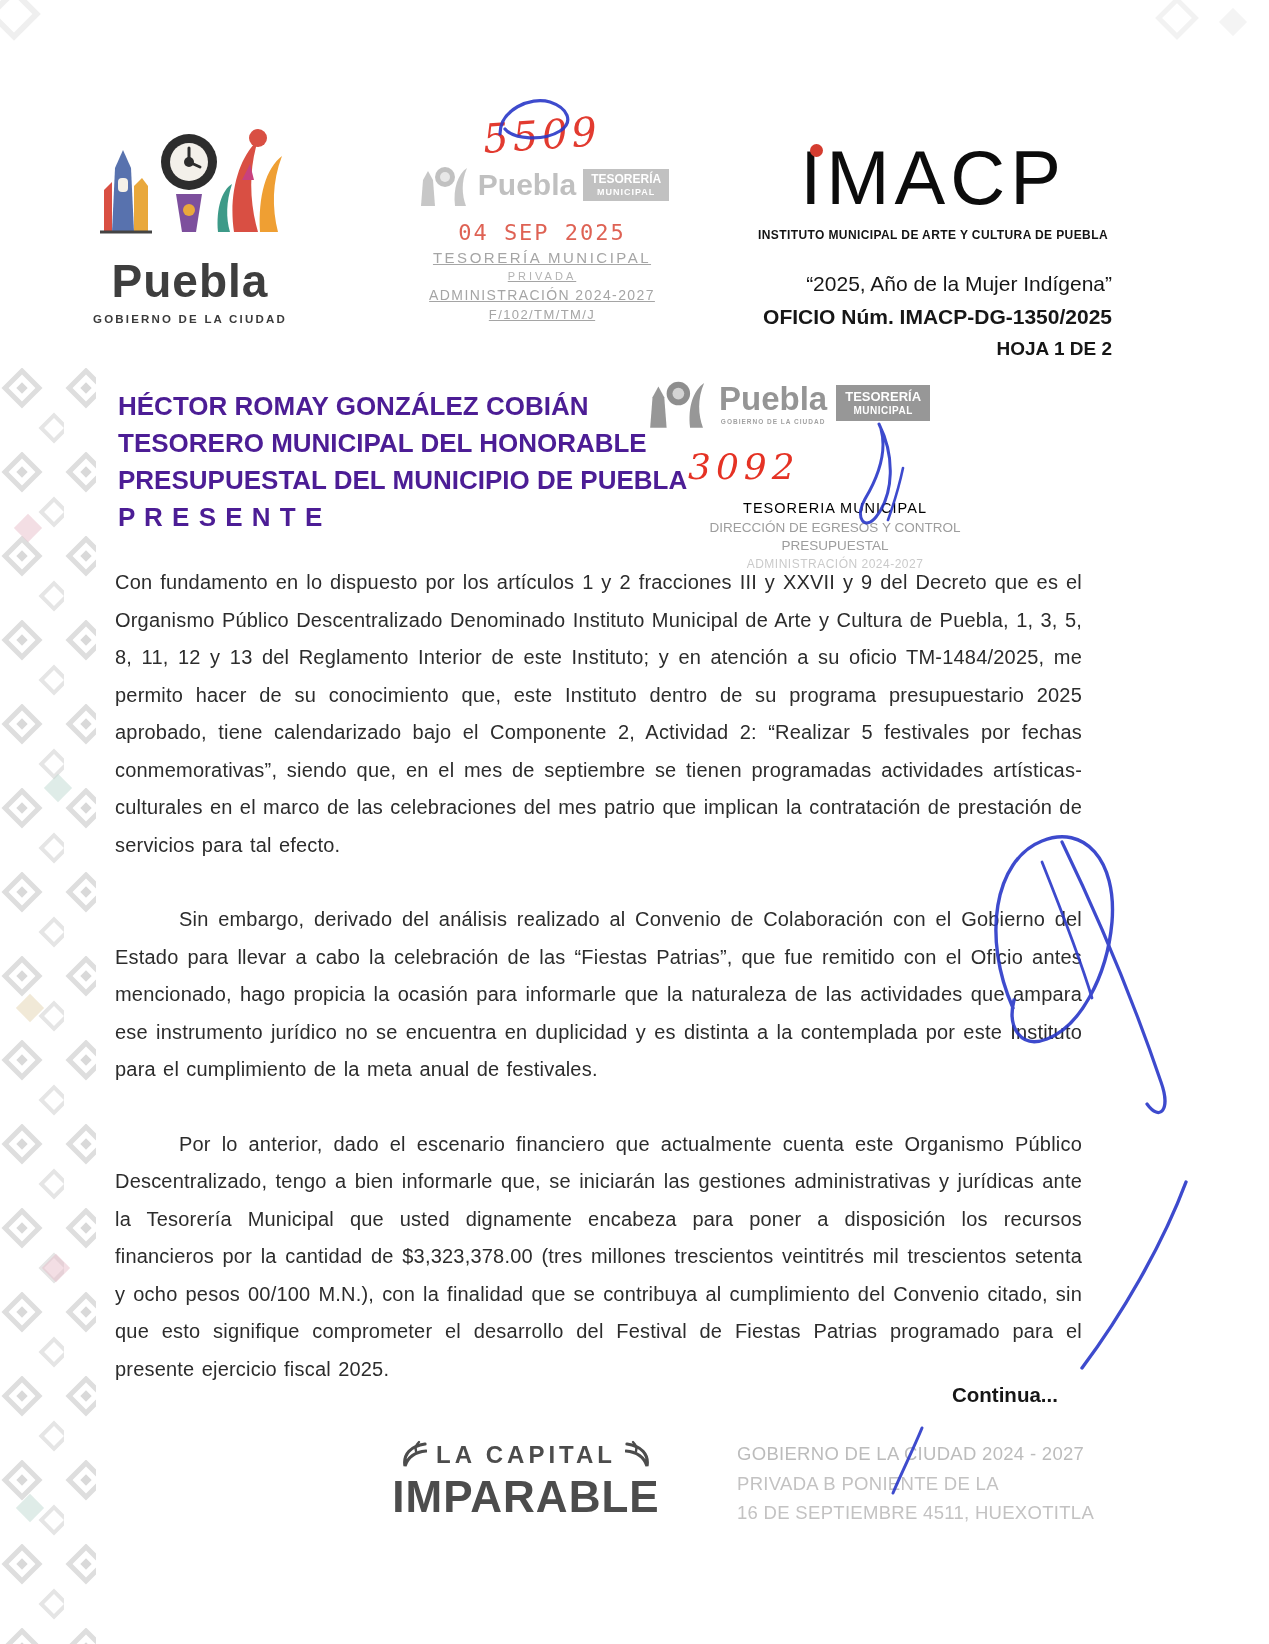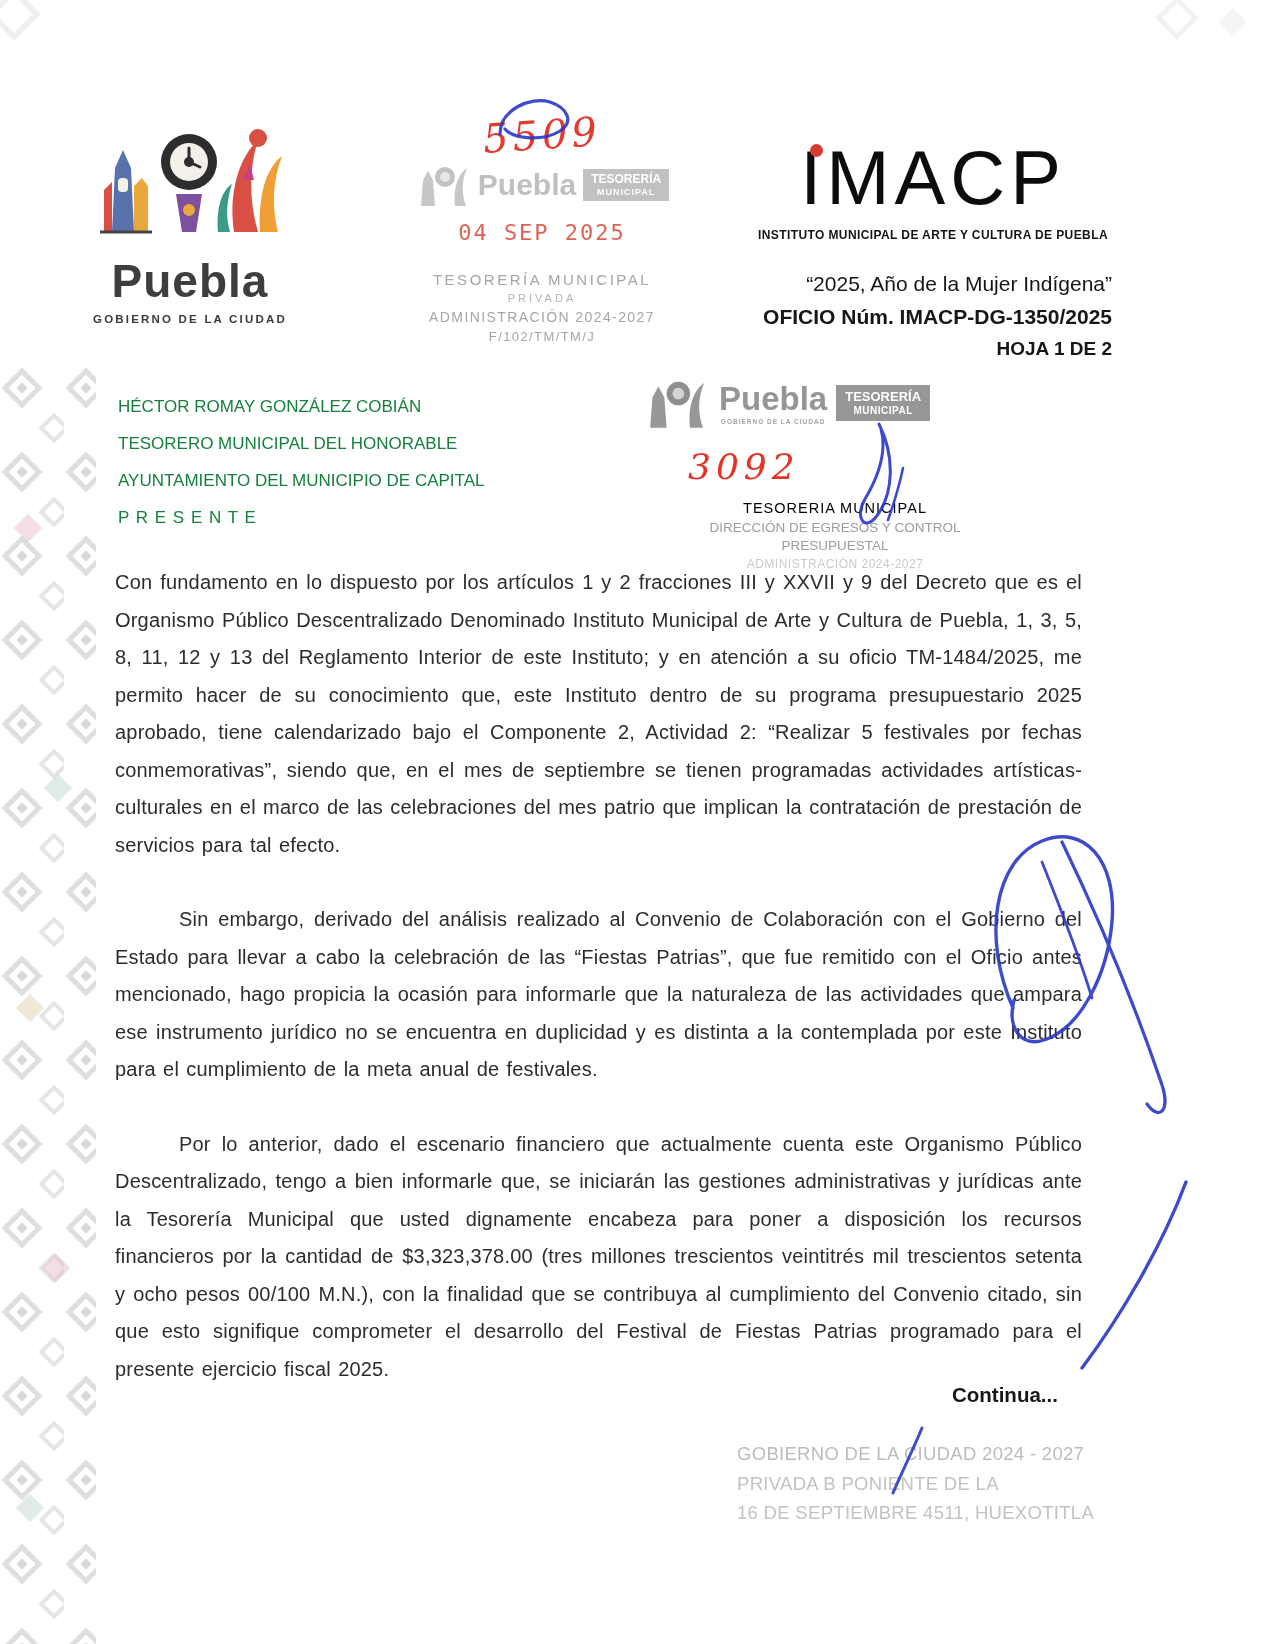--- a/index.html
+++ b/index.html
@@ -31,42 +31,42 @@
     transform: rotate(-4deg); display: inline-block;
   }
   .ghost-row { display: flex; align-items: center; justify-content: center; gap: 7px;
                opacity: .55; filter: blur(.4px); margin-top: 4px; }
   .ghost-word { font-size: 30px; font-weight: 800; color: #8e8e8e; }
   .ghost-box { background: #909090; color: #fff; font-weight: 700; padding: 4px 8px; line-height: 1.15; }
   .ghost-box .b1 { font-size: 12px; display: block; }
   .ghost-box .b2 { font-size: 9px; display: block; letter-spacing: 1px; }
   .stamp-date { font-family: "DejaVu Sans Mono", monospace; font-size: 22px; color: #dd5a4b;
                 letter-spacing: 2px; margin-top: 12px; opacity: .95; }
-  .stamp-lines { margin-top: 26px; color: #a5a5a5; }
+  .stamp-lines { margin-top: 4px; color: #a5a5a5; text-decoration: underline; }
   .stamp-lines .l1 { font-size: 15px; letter-spacing: 2.5px; }
   .stamp-lines .l2 { font-size: 11px; letter-spacing: 3px; margin-top: 4px; color: #b3b3b3; }
   .stamp-lines .l3 { font-size: 14px; letter-spacing: 1.4px; margin-top: 5px; }
   .stamp-lines .l4 { font-size: 13px; letter-spacing: 1.4px; margin-top: 4px; }
 
   
   .imacp { position: absolute; left: 750px; top: 140px; width: 366px; text-align: center; }
   .imacp-word-wrap { position: relative; display: inline-block; }
   .imacp-word { font-size: 76px; font-weight: 400; letter-spacing: 5px; color: #0c0c0c; line-height: 1; }
   .imacp-reddot { position: absolute; left: 10px; top: 4px; width: 13px; height: 13px;
                   border-radius: 50%; background: #d43c2f; }
   .imacp-inst { font-size: 12px; font-weight: 700; color: #141414; letter-spacing: .4px; margin-top: 12px; }
 
   .header-right { position: absolute; left: 600px; top: 272px; width: 512px; text-align: right; color: #161616; }
   .header-right .motto  { font-size: 21px; font-weight: 400; margin-bottom: 9px; }
   .header-right .oficio { font-size: 21px; font-weight: 700; margin-bottom: 9px; }
   .header-right .sheet  { font-size: 19px; font-weight: 700; }
 
   
-  .addressee { position: absolute; left: 118px; top: 388px; font-weight: 400; color: #15803d;
-               font-size: 17px; line-height: 37px; }
+  .addressee { position: absolute; left: 118px; top: 388px; font-weight: 700; color: #4c1d95;
+               font-size: 26px; line-height: 37px; }
   .addressee .presente { letter-spacing: 1px; }
 
   
   .egresos-stamp { position: absolute; left: 642px; top: 376px; width: 386px; }
   .eg-row { display: flex; align-items: center; gap: 9px; opacity: .92; }
   .eg-word-wrap { text-align: center; }
   .eg-word { font-size: 33px; font-weight: 800; color: #8d8d8d; line-height: 1; }
   .eg-word-sub { font-size: 6.5px; font-weight: 700; color: #9a9a9a; letter-spacing: 1px; margin-top: 3px; }
   .eg-box { background: #8f8f8f; color: #fff; padding: 5px 9px; line-height: 1.15; text-align: center; }
   .eg-box .b1 { font-size: 13px; font-weight: 800; display: block; }
@@ -201,21 +201,21 @@
 
   <div class="header-right">
     <div class="motto">“2025, Año de la Mujer Indígena”</div>
     <div class="oficio">OFICIO Núm. IMACP-DG-1350/2025</div>
     <div class="sheet">HOJA 1 DE 2</div>
   </div>
 
   <div class="addressee">
     <div>HÉCTOR ROMAY GONZÁLEZ COBIÁN</div>
     <div>TESORERO MUNICIPAL DEL HONORABLE</div>
-    <div>AYUNTAMIENTO DEL MUNICIPIO DE CAPITAL</div>
+    <div>PRESUPUESTAL DEL MUNICIPIO DE PUEBLA</div>
     <div class="presente">P R E S E N T E</div>
   </div>
 
   <div class="egresos-stamp">
     <div class="eg-row">
       <svg width="68" height="54" viewBox="0 0 56 46">
         <path d="M6 44 L8 18 L13 9 L18 18 L20 44 Z" fill="#8f8f8f"></path>
         <circle cx="30" cy="15" r="10" fill="#858585"></circle>
         <circle cx="30" cy="15" r="5" fill="#d0d0d0"></circle>
         <path d="M40 44 C38 26 43 12 52 6 C46 20 47 33 51 44 Z" fill="#8f8f8f"></path>
@@ -241,20 +241,34 @@
   </div>
 
   <div class="body-text">
     <p>Con fundamento en lo dispuesto por los artículos 1 y 2 fracciones III y XXVII y 9 del Decreto que es el Organismo Público Descentralizado Denominado Instituto Municipal de Arte y Cultura de Puebla, 1, 3, 5, 8, 11, 12 y 13 del Reglamento Interior de este Instituto; y en atención a su oficio TM-1484/2025, me permito hacer de su conocimiento que, este Instituto dentro de su programa presupuestario 2025 aprobado, tiene calendarizado bajo el Componente 2, Actividad 2: “Realizar 5 festivales por fechas conmemorativas”, siendo que, en el mes de septiembre se tienen programadas actividades artísticas-culturales en el marco de las celebraciones del mes patrio que implican la contratación de prestación de servicios para tal efecto.</p>
     <p class="indented">Sin embargo, derivado del análisis realizado al Convenio de Colaboración con el Gobierno del Estado para llevar a cabo la celebración de las “Fiestas Patrias”, que fue remitido con el Oficio antes mencionado, hago propicia la ocasión para informarle que la naturaleza de las actividades que ampara ese instrumento jurídico no se encuentra en duplicidad y es distinta a la contemplada por este Instituto para el cumplimiento de la meta anual de festivales.</p>
     <p class="indented">Por lo anterior, dado el escenario financiero que actualmente cuenta este Organismo Público Descentralizado, tengo a bien informarle que, se iniciarán las gestiones administrativas y jurídicas ante la Tesorería Municipal que usted dignamente encabeza para poner a disposición los recursos financieros por la cantidad de $3,323,378.00 (tres millones trescientos veintitrés mil trescientos setenta y ocho pesos 00/100 M.N.), con la finalidad que se contribuya al cumplimiento del Convenio citado, sin que esto signifique comprometer el desarrollo del Festival de Fiestas Patrias programado para el presente ejercicio fiscal 2025.</p>
   </div>
 
   <div class="continua">Continua...</div>
 
+  <div class="footer-slogan">
+    <div class="cap-row">
+      <svg class="curl" width="28" height="30" viewBox="0 0 28 30">
+        <path d="M26 4 C12 6 4 14 6 26 C9 17 16 12 27 11" fill="none" stroke="#4c4c4c" stroke-width="3.2" stroke-linecap="round"></path>
+        <path d="M20 2 C17 5 16 8 17 11" fill="none" stroke="#4c4c4c" stroke-width="2.4" stroke-linecap="round"></path>
+      </svg>
+      <span class="cap-text">LA CAPITAL</span>
+      <svg class="curl flip" width="28" height="30" viewBox="0 0 28 30">
+        <path d="M26 4 C12 6 4 14 6 26 C9 17 16 12 27 11" fill="none" stroke="#4c4c4c" stroke-width="3.2" stroke-linecap="round"></path>
+        <path d="M20 2 C17 5 16 8 17 11" fill="none" stroke="#4c4c4c" stroke-width="2.4" stroke-linecap="round"></path>
+      </svg>
+    </div>
+    <div class="imparable">IMPARABLE</div>
+  </div>
 
   <div class="footer-address">
     <div class="a1">GOBIERNO DE LA CIUDAD 2024 - 2027</div>
     <div class="a2">PRIVADA B PONIENTE DE LA</div>
     <div class="a3">16 DE SEPTIEMBRE 4511, HUEXOTITLA</div>
   </div>
 
   <svg class="pen-overlay" width="1269" height="1644" viewBox="0 0 1269 1644">
     <g fill="none" stroke="#2937c8" stroke-linecap="round" opacity=".9">
       <path d="M500 134 C500 110 530 96 550 102 C568 108 574 122 560 131 C544 141 514 140 505 129" stroke-width="3.2"></path>

